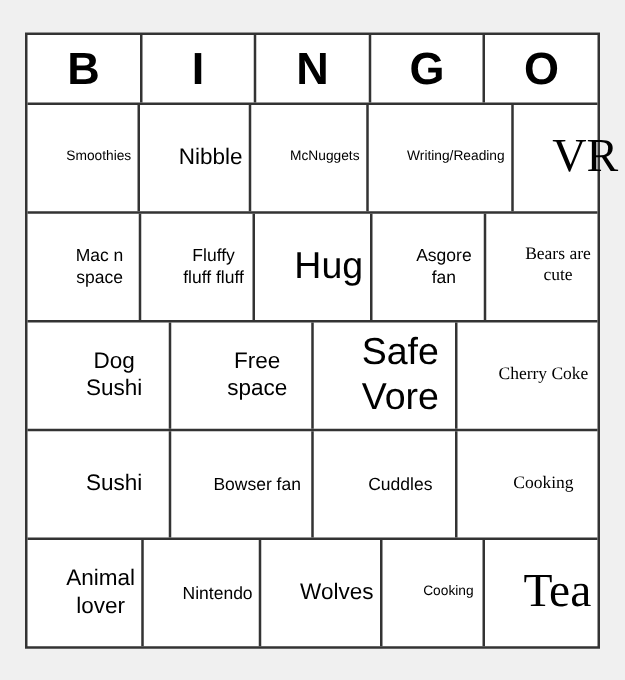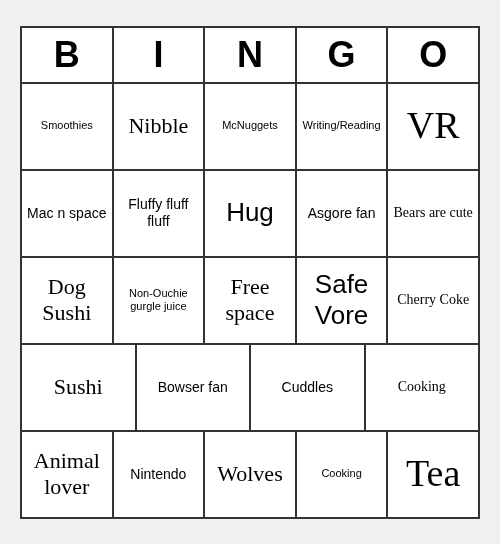--- a/index.html
+++ b/index.html
@@ -45,32 +45,33 @@
     }
     .bingo-cell {
       flex: 1;
       min-height: 85px;
       border-right: 2px solid #333;
       display: flex;
       align-items: center;
       justify-content: center;
       text-align: center;
       padding: 4px 5px;
+      margin-left: 26px;
     }
     .bingo-cell:last-child {
       border-right: none;
       font-family: Liberation Serif, serif;
     }
     .cell-text {
       line-height: 1.2;
     }
     .size-small { font-size: 11px; }
     .size-medium { font-size: 14px; }
-    .size-large { font-size: 22px; font-family: Liberation Serif, serif; }
-    .size-xlarge { font-size: 26px; }
+    .size-large { font-size: 18px; }
+    .size-xlarge { font-size: 30px; }
     .size-xxlarge { font-size: 38px; }
   </style>
 </head>
 <body>
 
 <div class="bingo-card">
   <div class="bingo-header">
   <div class="header-cell">B</div>
       <div class="header-cell">I</div>
       <div class="header-cell">N</div>
@@ -110,23 +111,20 @@
         </div>
         <div class="bingo-cell">
           <span class="cell-text size-medium">Bears are cute</span>
         </div>
       </div>
       <div class="bingo-row">
         <div class="bingo-cell">
           <span class="cell-text size-large">Dog Sushi</span>
         </div>
         <div class="bingo-cell">
-          <span class="cell-text size-small">Non-Ouchie gurgle juice</span>
-        </div>
-        <div class="bingo-cell">
           <span class="cell-text size-large">Free space</span>
         </div>
         <div class="bingo-cell">
           <span class="cell-text size-xlarge">Safe Vore</span>
         </div>
         <div class="bingo-cell">
           <span class="cell-text size-medium">Cherry Coke</span>
         </div>
       </div>
       <div class="bingo-row">

